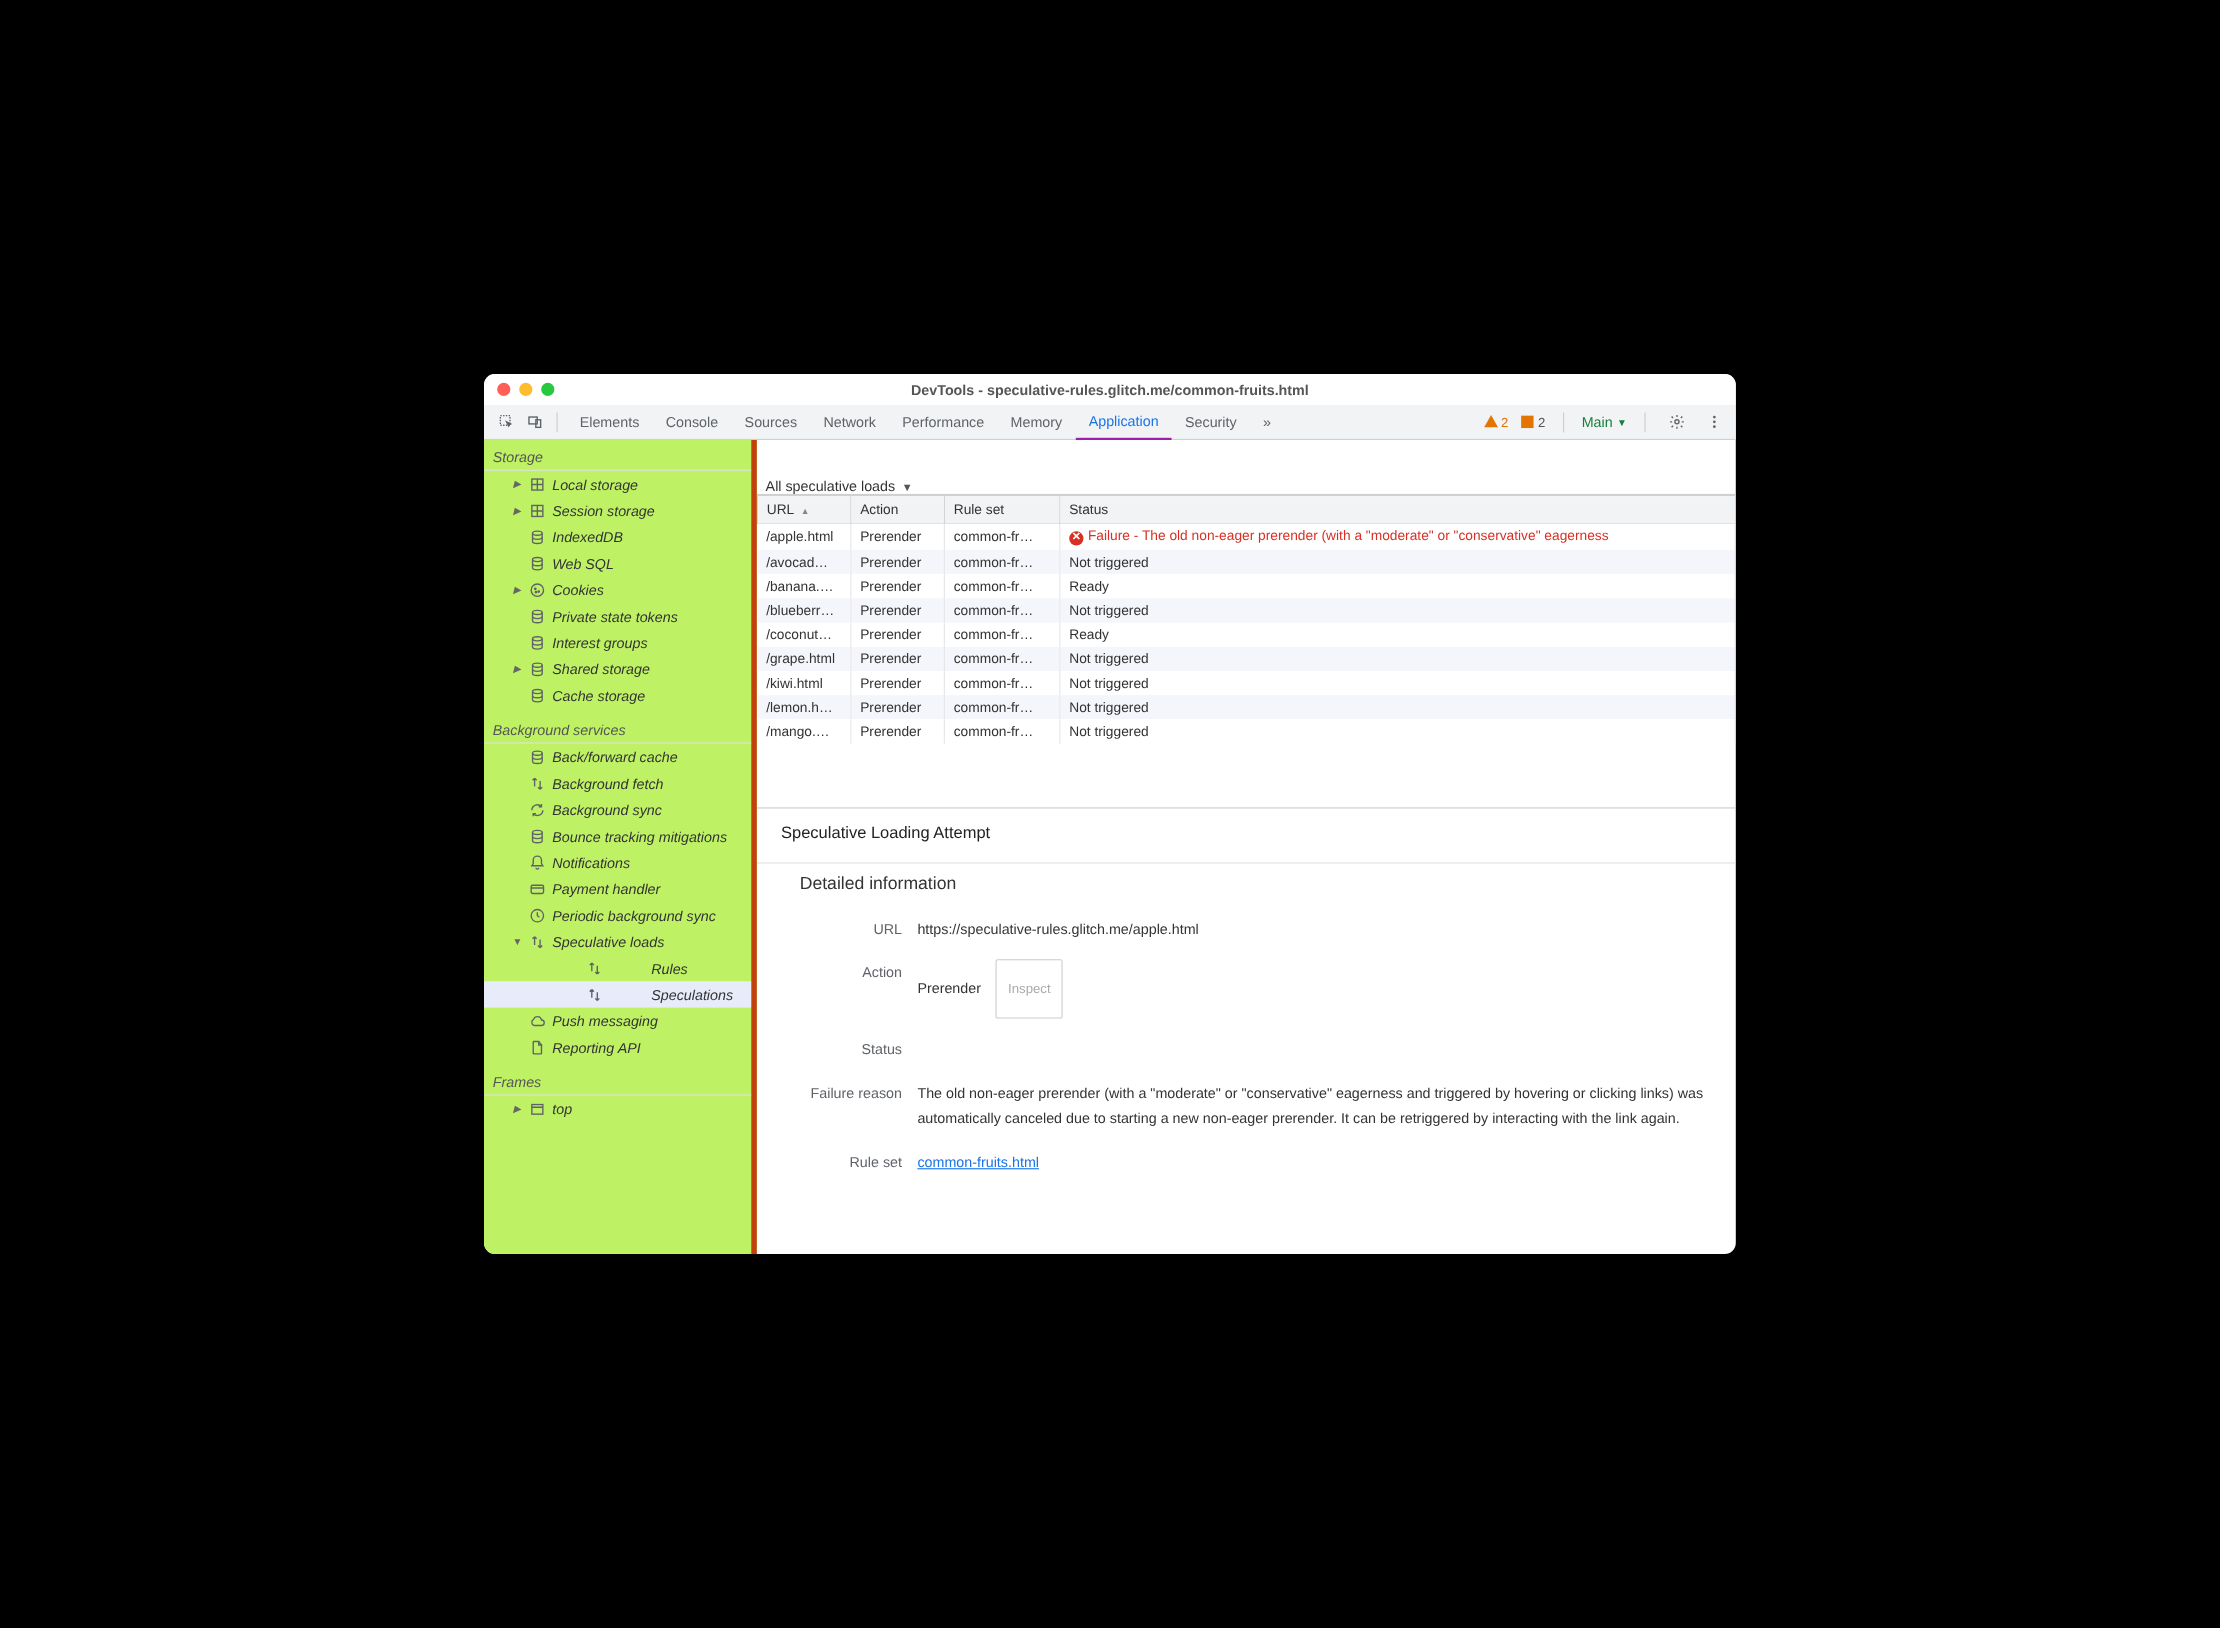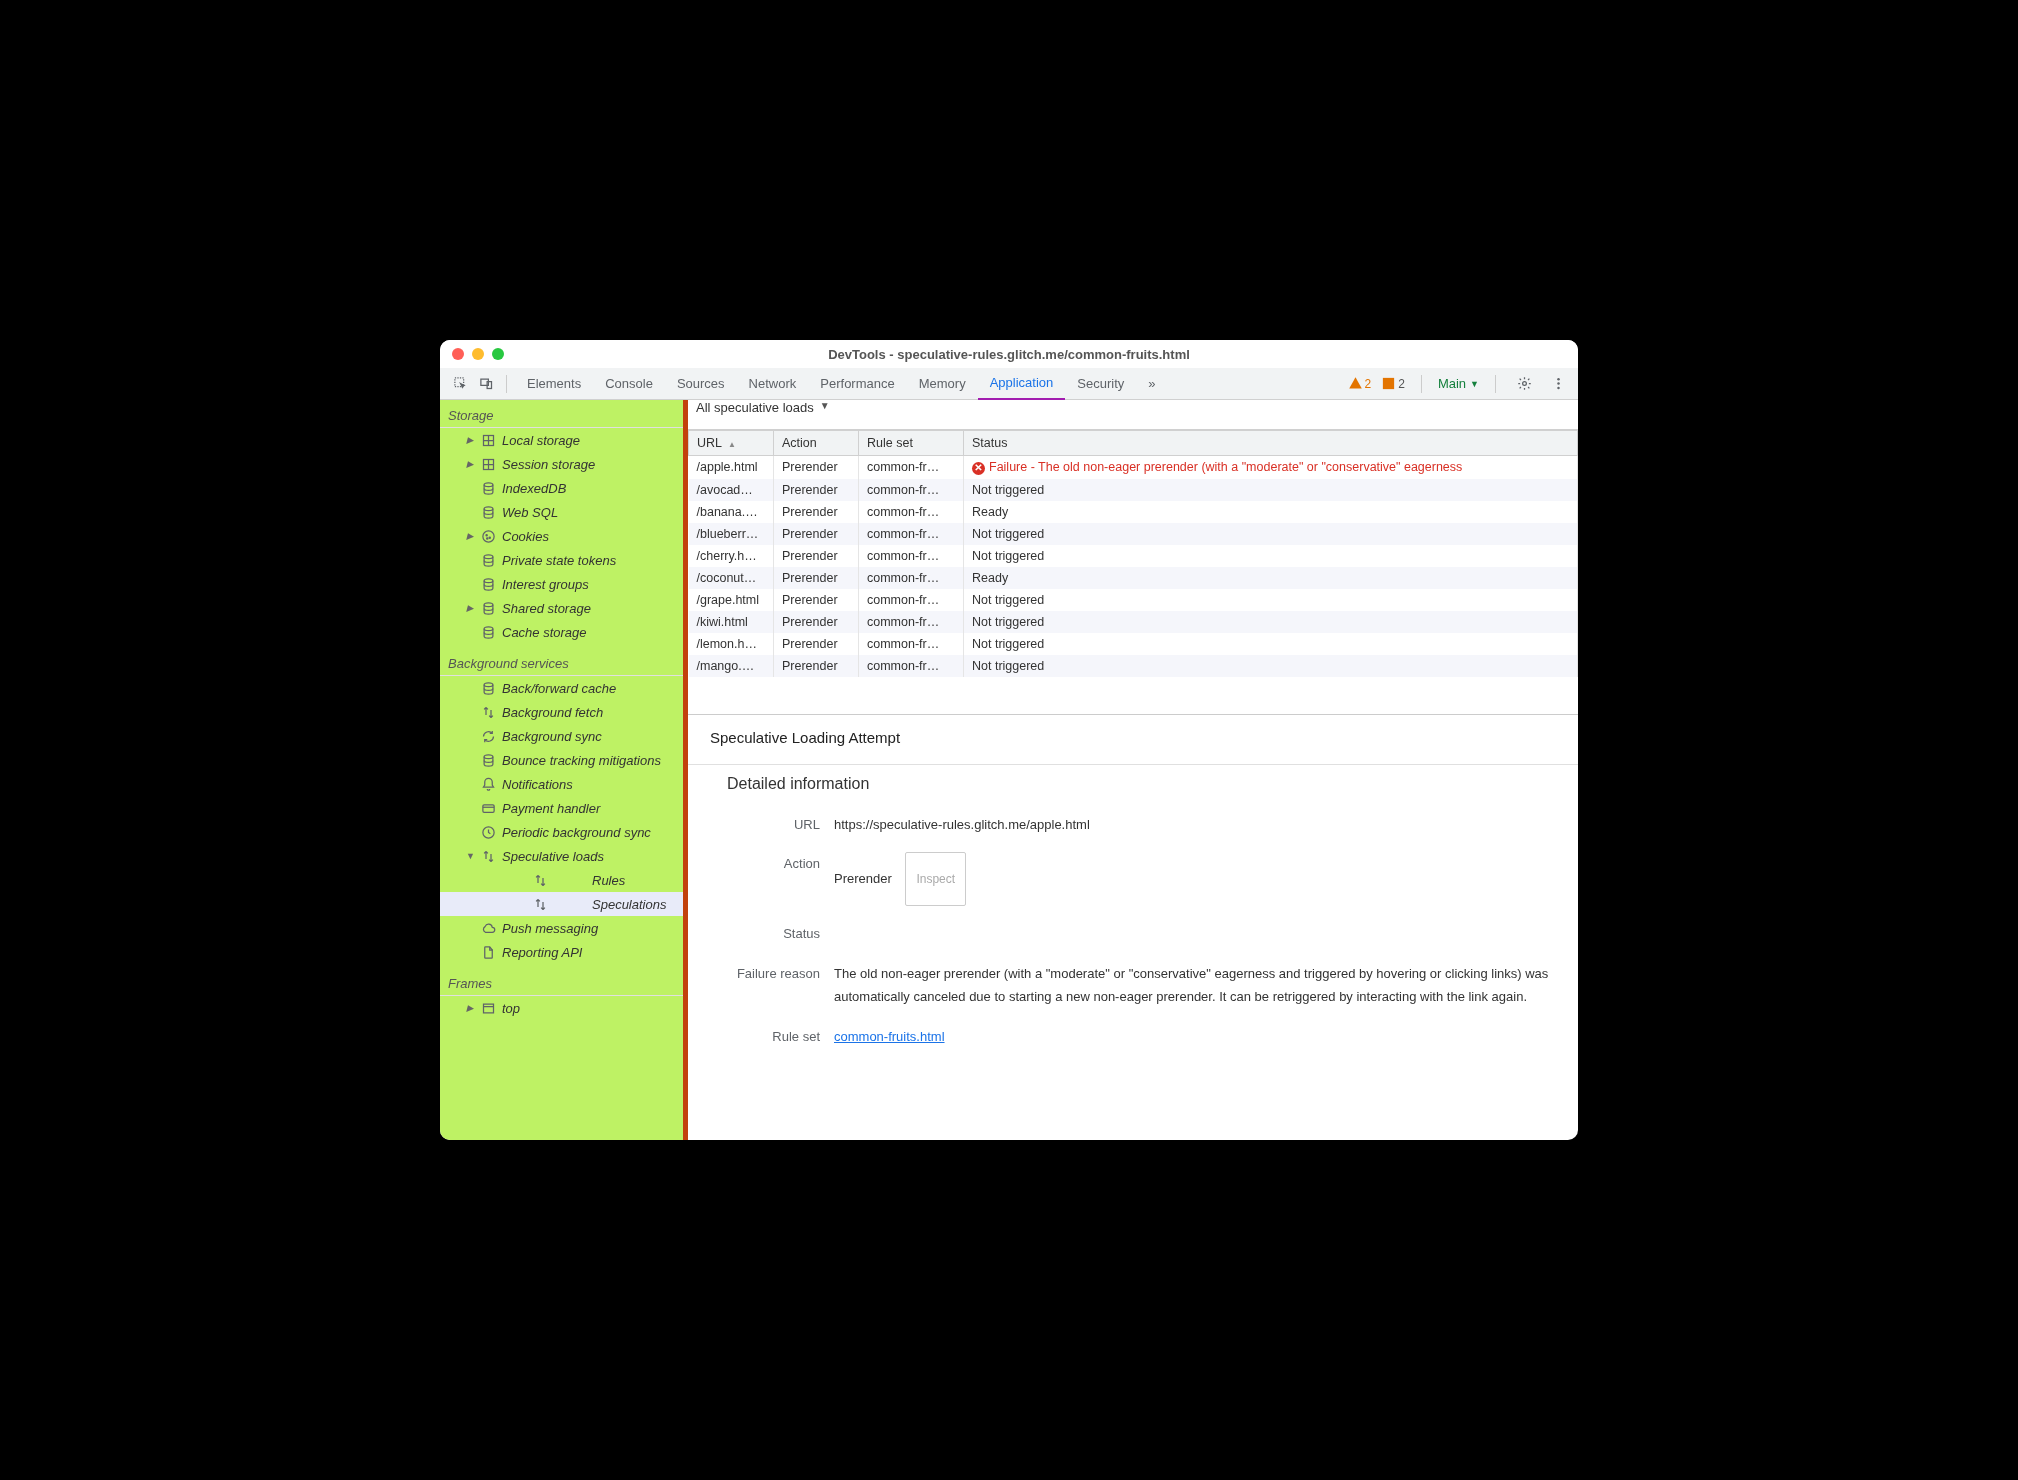--- a/index.html
+++ b/index.html
@@ -34,21 +34,21 @@
 .sb-section:first-child { margin-top: 0; border-top: none; }
 .sb-item { display: flex; align-items: center; height: 24px; padding-left: 14px; gap: 6px; cursor: pointer; color: #333; white-space: nowrap; }
 .sb-item.indent1 { padding-left: 26px; }
 .sb-item.indent2 { padding-left: 40px; gap: 44px; }
 .sb-item.selected { background: #e8ebf9; }
 .sb-caret { width: 8px; text-align: center; color: #666; font-size: 9px; }
 .sb-icon { width: 16px; height: 16px; display: flex; align-items: center; justify-content: center; color: #5f6368; flex-shrink: 0; }
 
 
 .content { flex: 1; display: flex; flex-direction: column; overflow: hidden; }
-.filterbar { height: 30px; display: flex; align-items: flex-start; padding: 0 8px; border-bottom: 1px solid #d0d0d0; gap: 6px; color: #333; }
+.filterbar { height: 30px; display: flex; align-items: flex-end; padding: 0 8px; border-bottom: 1px solid #d0d0d0; gap: 6px; color: #333; margin-top: 20px; }
 .filterbar .chev { font-size: 10px; color: #555; }
 
 .table-wrap { height: 285px; overflow-y: auto; border-bottom: 1px solid #ccc; }
 table { width: 100%; border-collapse: collapse; table-layout: fixed; font-size: 12.5px; }
 th { background: #f1f3f4; text-align: left; padding: 5px 8px; border: 1px solid #d0d0d0; font-weight: 500; color: #333; position: sticky; top: 0; white-space: nowrap; }
 .sort-tri { margin-left: 6px; font-size: 8px; color: #888; }
 td { padding: 4px 8px; border-right: 1px solid #e5e5e5; white-space: nowrap; overflow: hidden; text-overflow: ellipsis; }
 tbody tr:nth-child(even) td { background: #f5f6fb; }
 .col-url { width: 85px; }
 .col-action { width: 85px; }
@@ -415,26 +415,20 @@
                 <td>common-fr…</td>
                 <td>Ready</td>
               </tr>
               <tr>
                 <td>/blueberr…</td>
                 <td>Prerender</td>
                 <td>common-fr…</td>
                 <td>Not triggered</td>
               </tr>
               <tr>
-                <td>/cherry.h…</td>
-                <td>Prerender</td>
-                <td>common-fr…</td>
-                <td>Not triggered</td>
-              </tr>
-              <tr>
                 <td>/coconut…</td>
                 <td>Prerender</td>
                 <td>common-fr…</td>
                 <td>Ready</td>
               </tr>
               <tr>
                 <td>/grape.html</td>
                 <td>Prerender</td>
                 <td>common-fr…</td>
                 <td>Not triggered</td>

